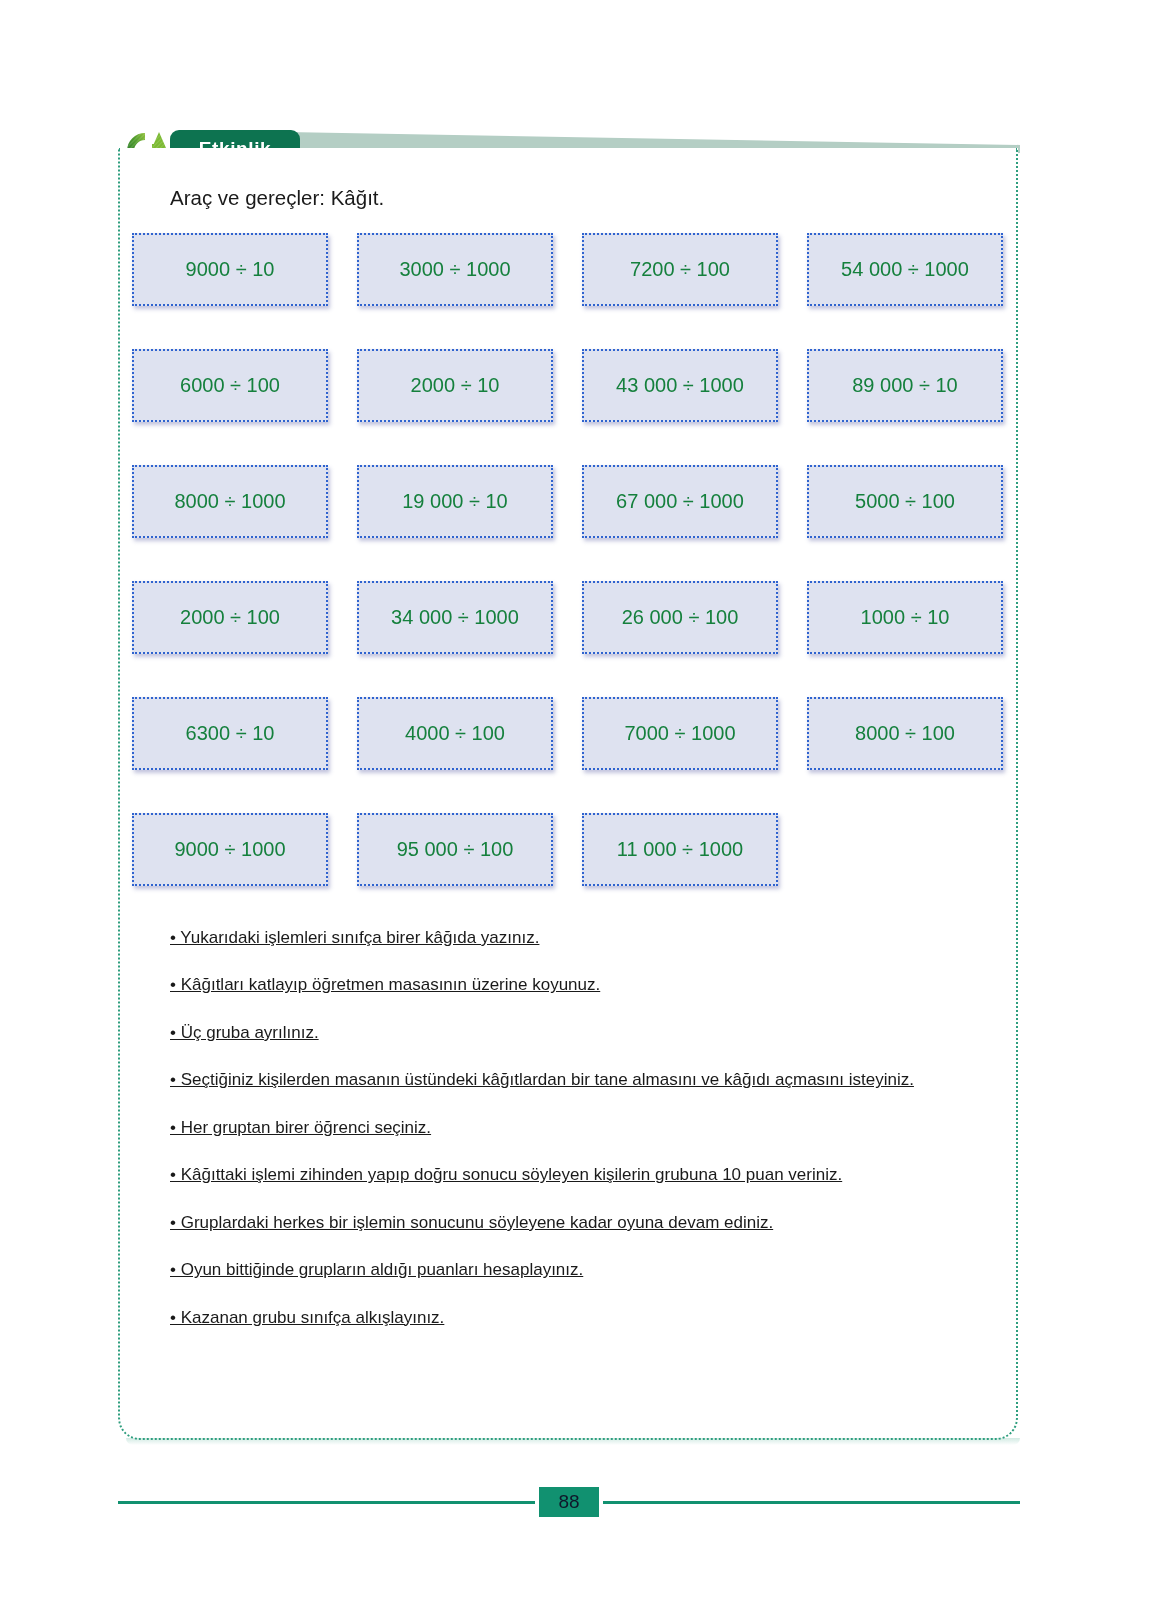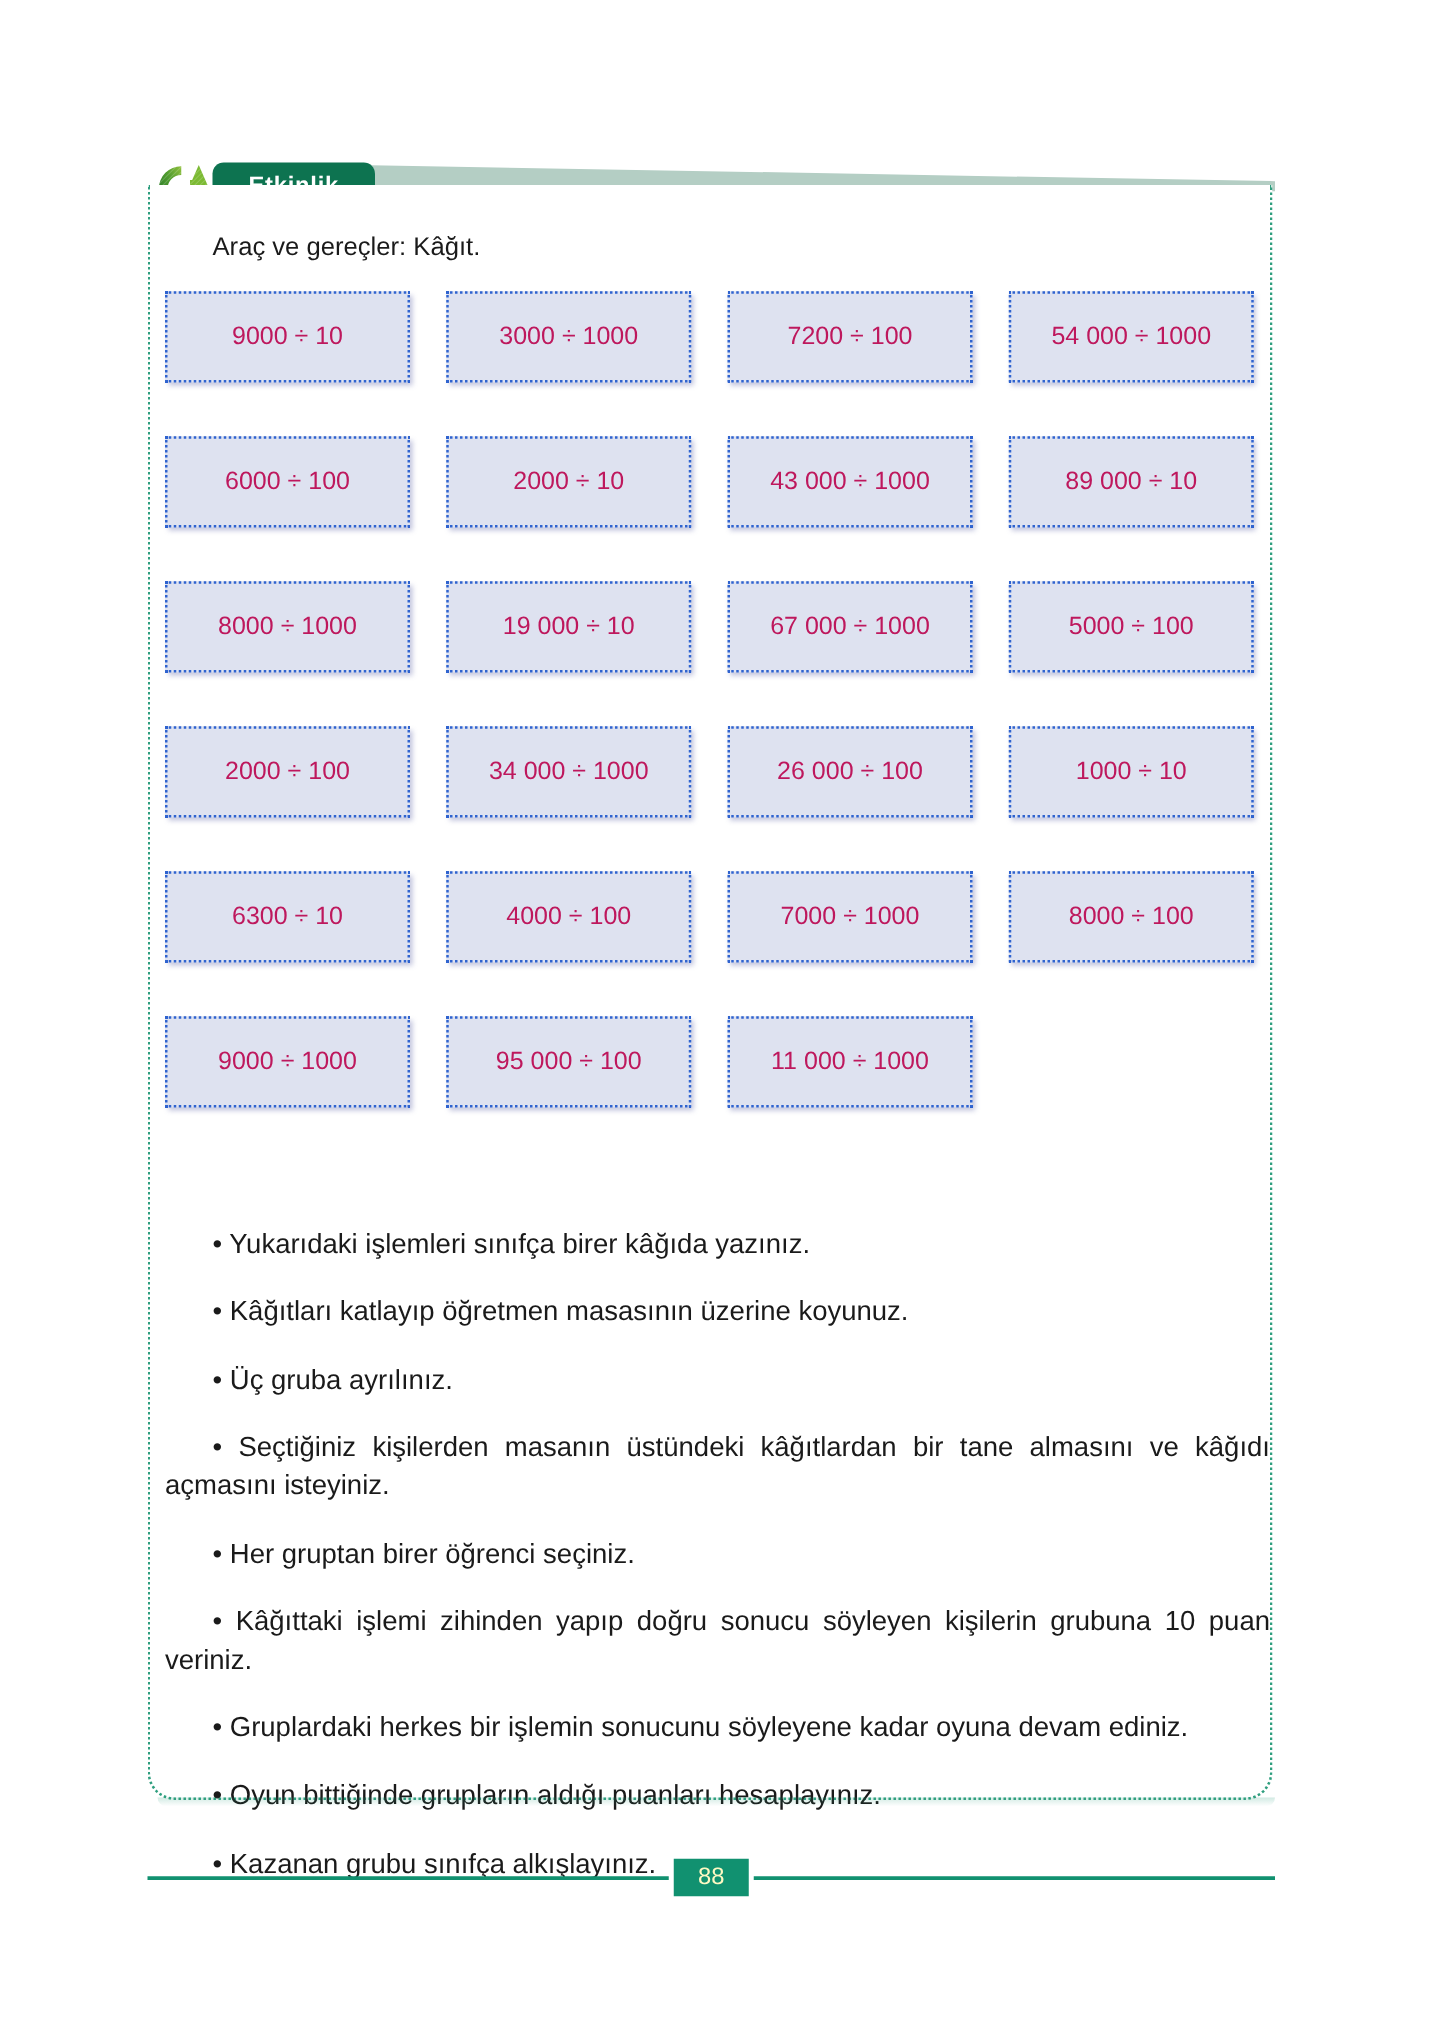--- a/index.html
+++ b/index.html
@@ -116,33 +116,34 @@
     row-gap: 43px;
   }
   .expr-box {
     height: 73px;
     background: #dee2f0;
     border: 2px dotted #2f63cf;
     display: flex;
     align-items: center;
     justify-content: center;
     font-size: 20px;
-    color: #be185d;
+    color: #15803d;
     position: relative;
     box-shadow: 2px 3px 4px rgba(120,125,180,0.45);
   }
 
   
   #instructions {
     position: absolute;
     left: 12px;
-    top: 832px;
+    top: 778px;
     width: 884px;
-    font-size: 22px;
+    font-size: 17px;
     line-height: 1.0;
+    text-decoration: underline;
   }
   .instr {
     margin: 0 0 24px 0;
     text-align: justify;
     text-indent: 38px;
     line-height: 1.38;
   }
   .instr:last-child { margin-bottom: 0; }
 
   
@@ -158,21 +159,21 @@
   #page-footer .rule {
     flex: 1 1 auto;
     height: 3px;
     background: #119170;
   }
   #page-number {
     flex: 0 0 auto;
     min-width: 60px;
     height: 30px;
     background: #119170;
-    color: #fef9c3;
+    color: #0f172a;
     font-size: 19px;
     display: flex;
     align-items: center;
     justify-content: center;
     margin: 0 4px;
   }
 </style>
 </head>
 <body>
 

